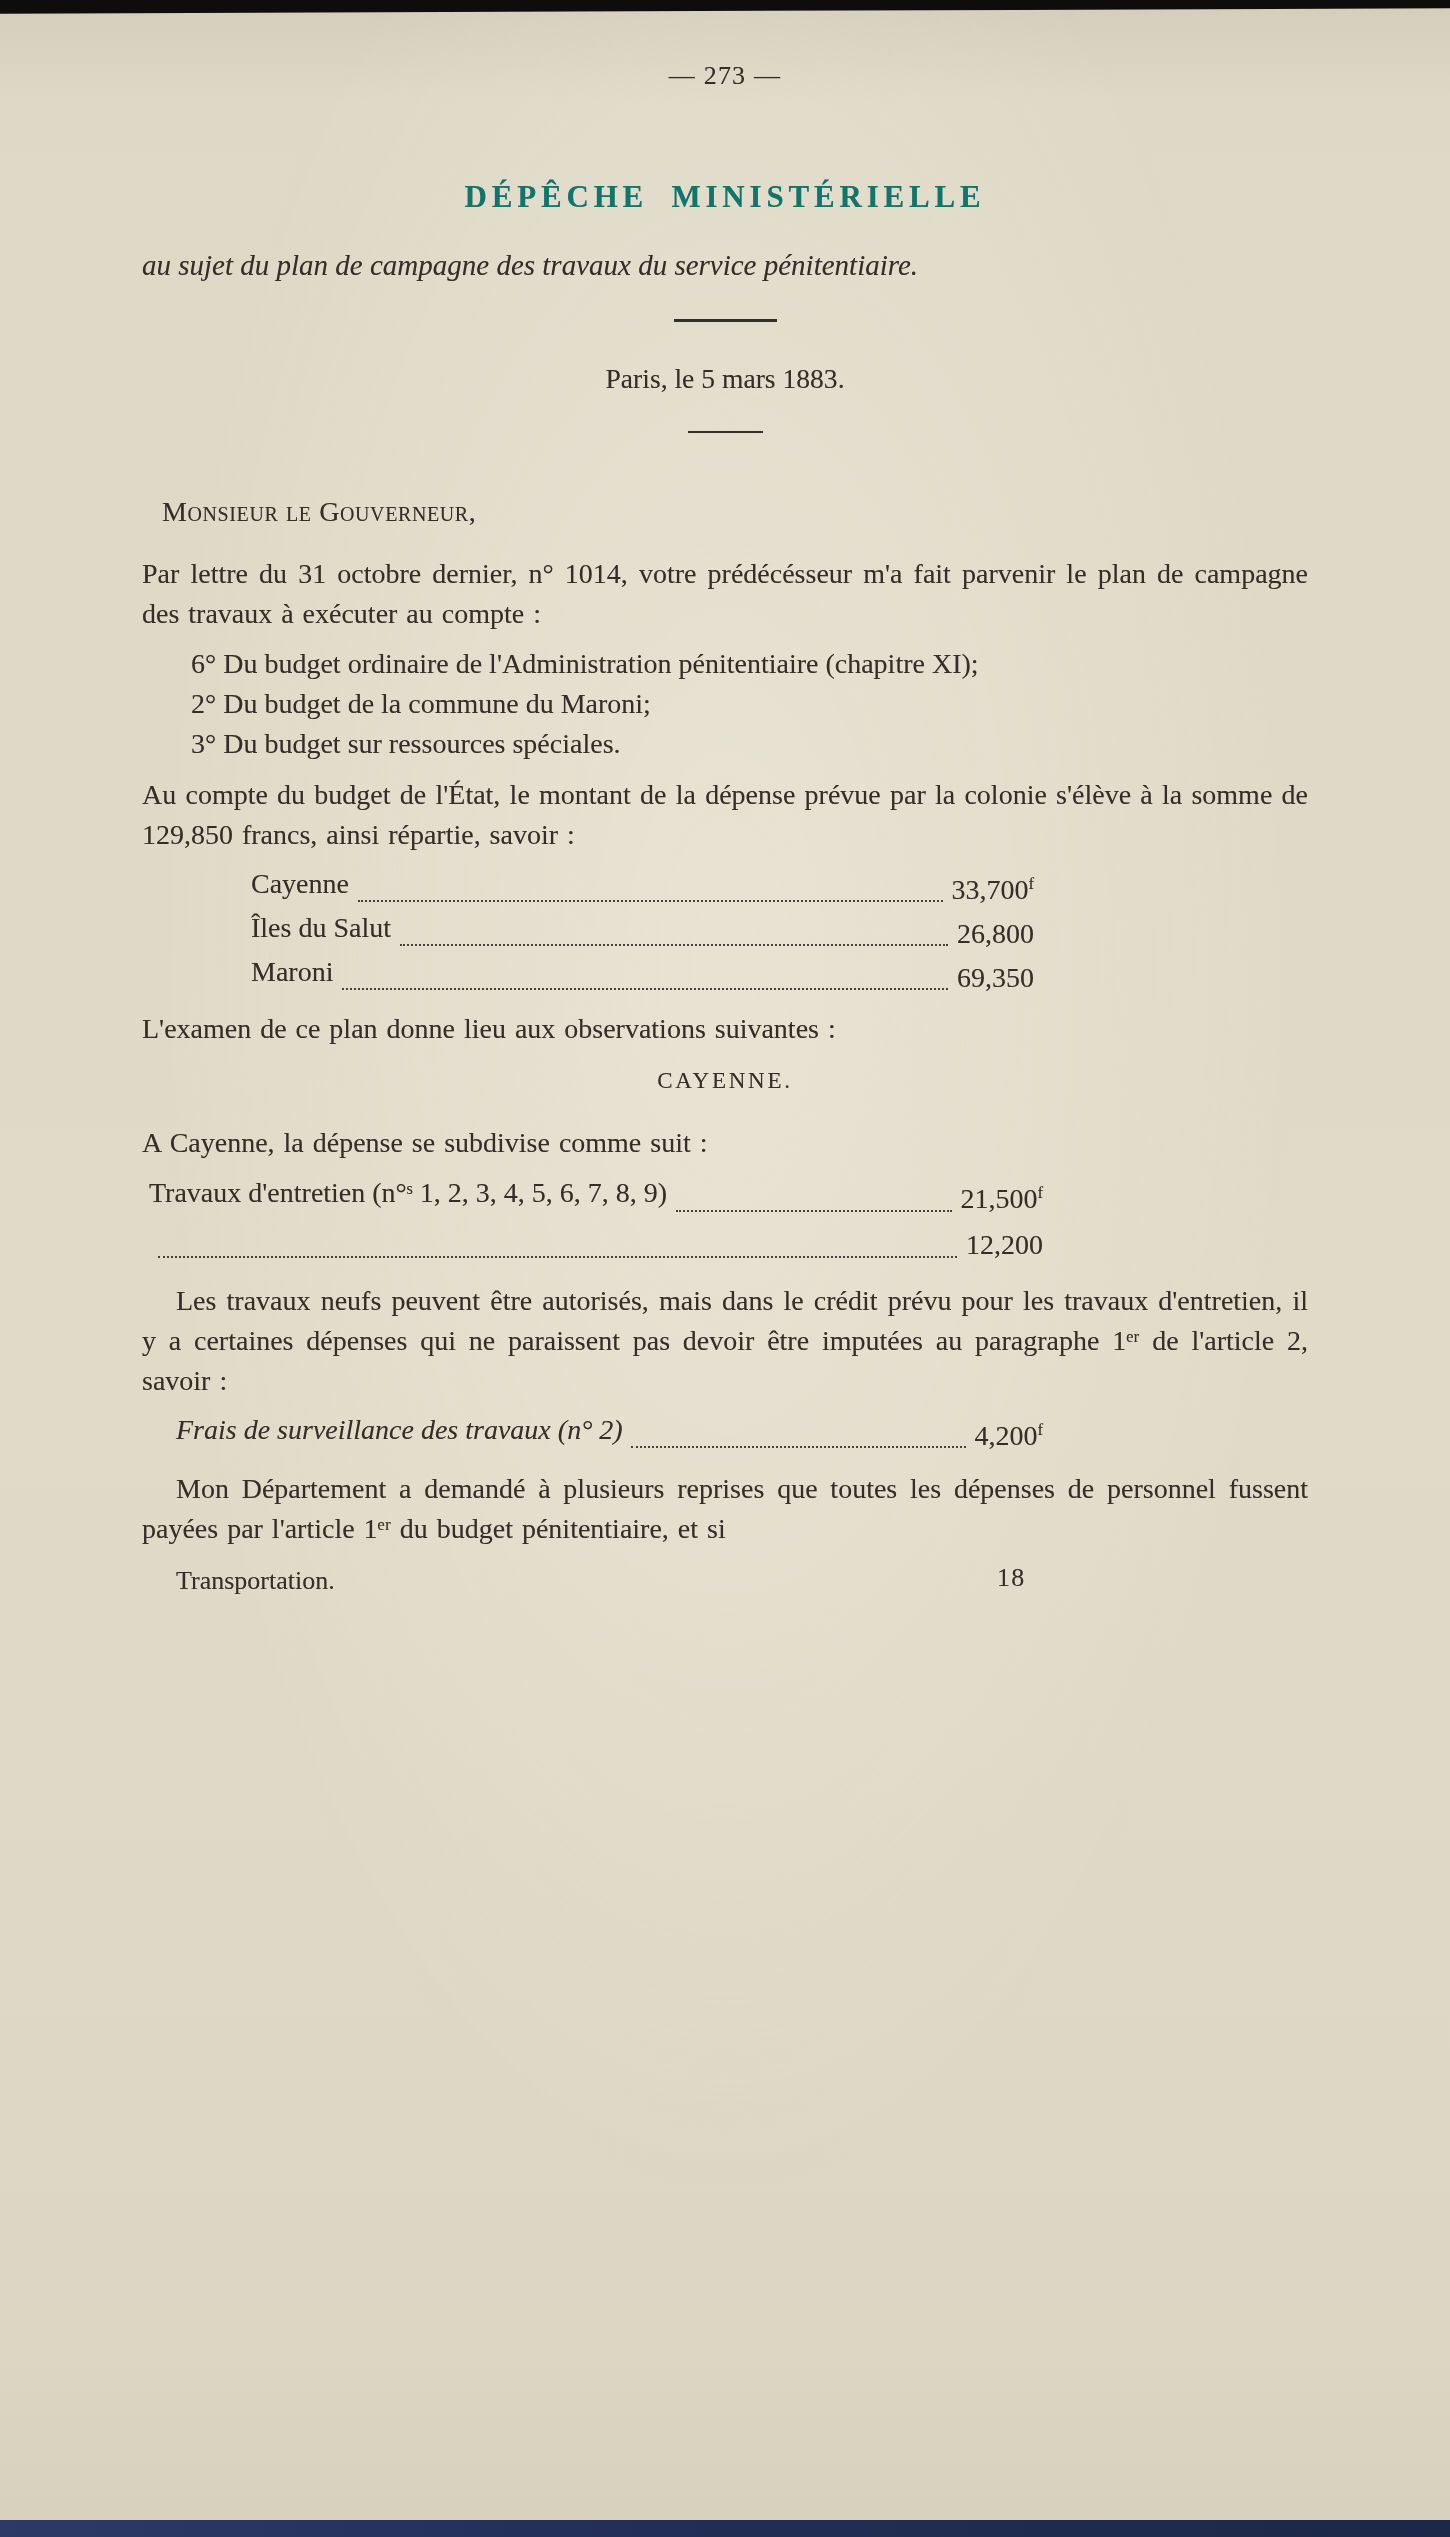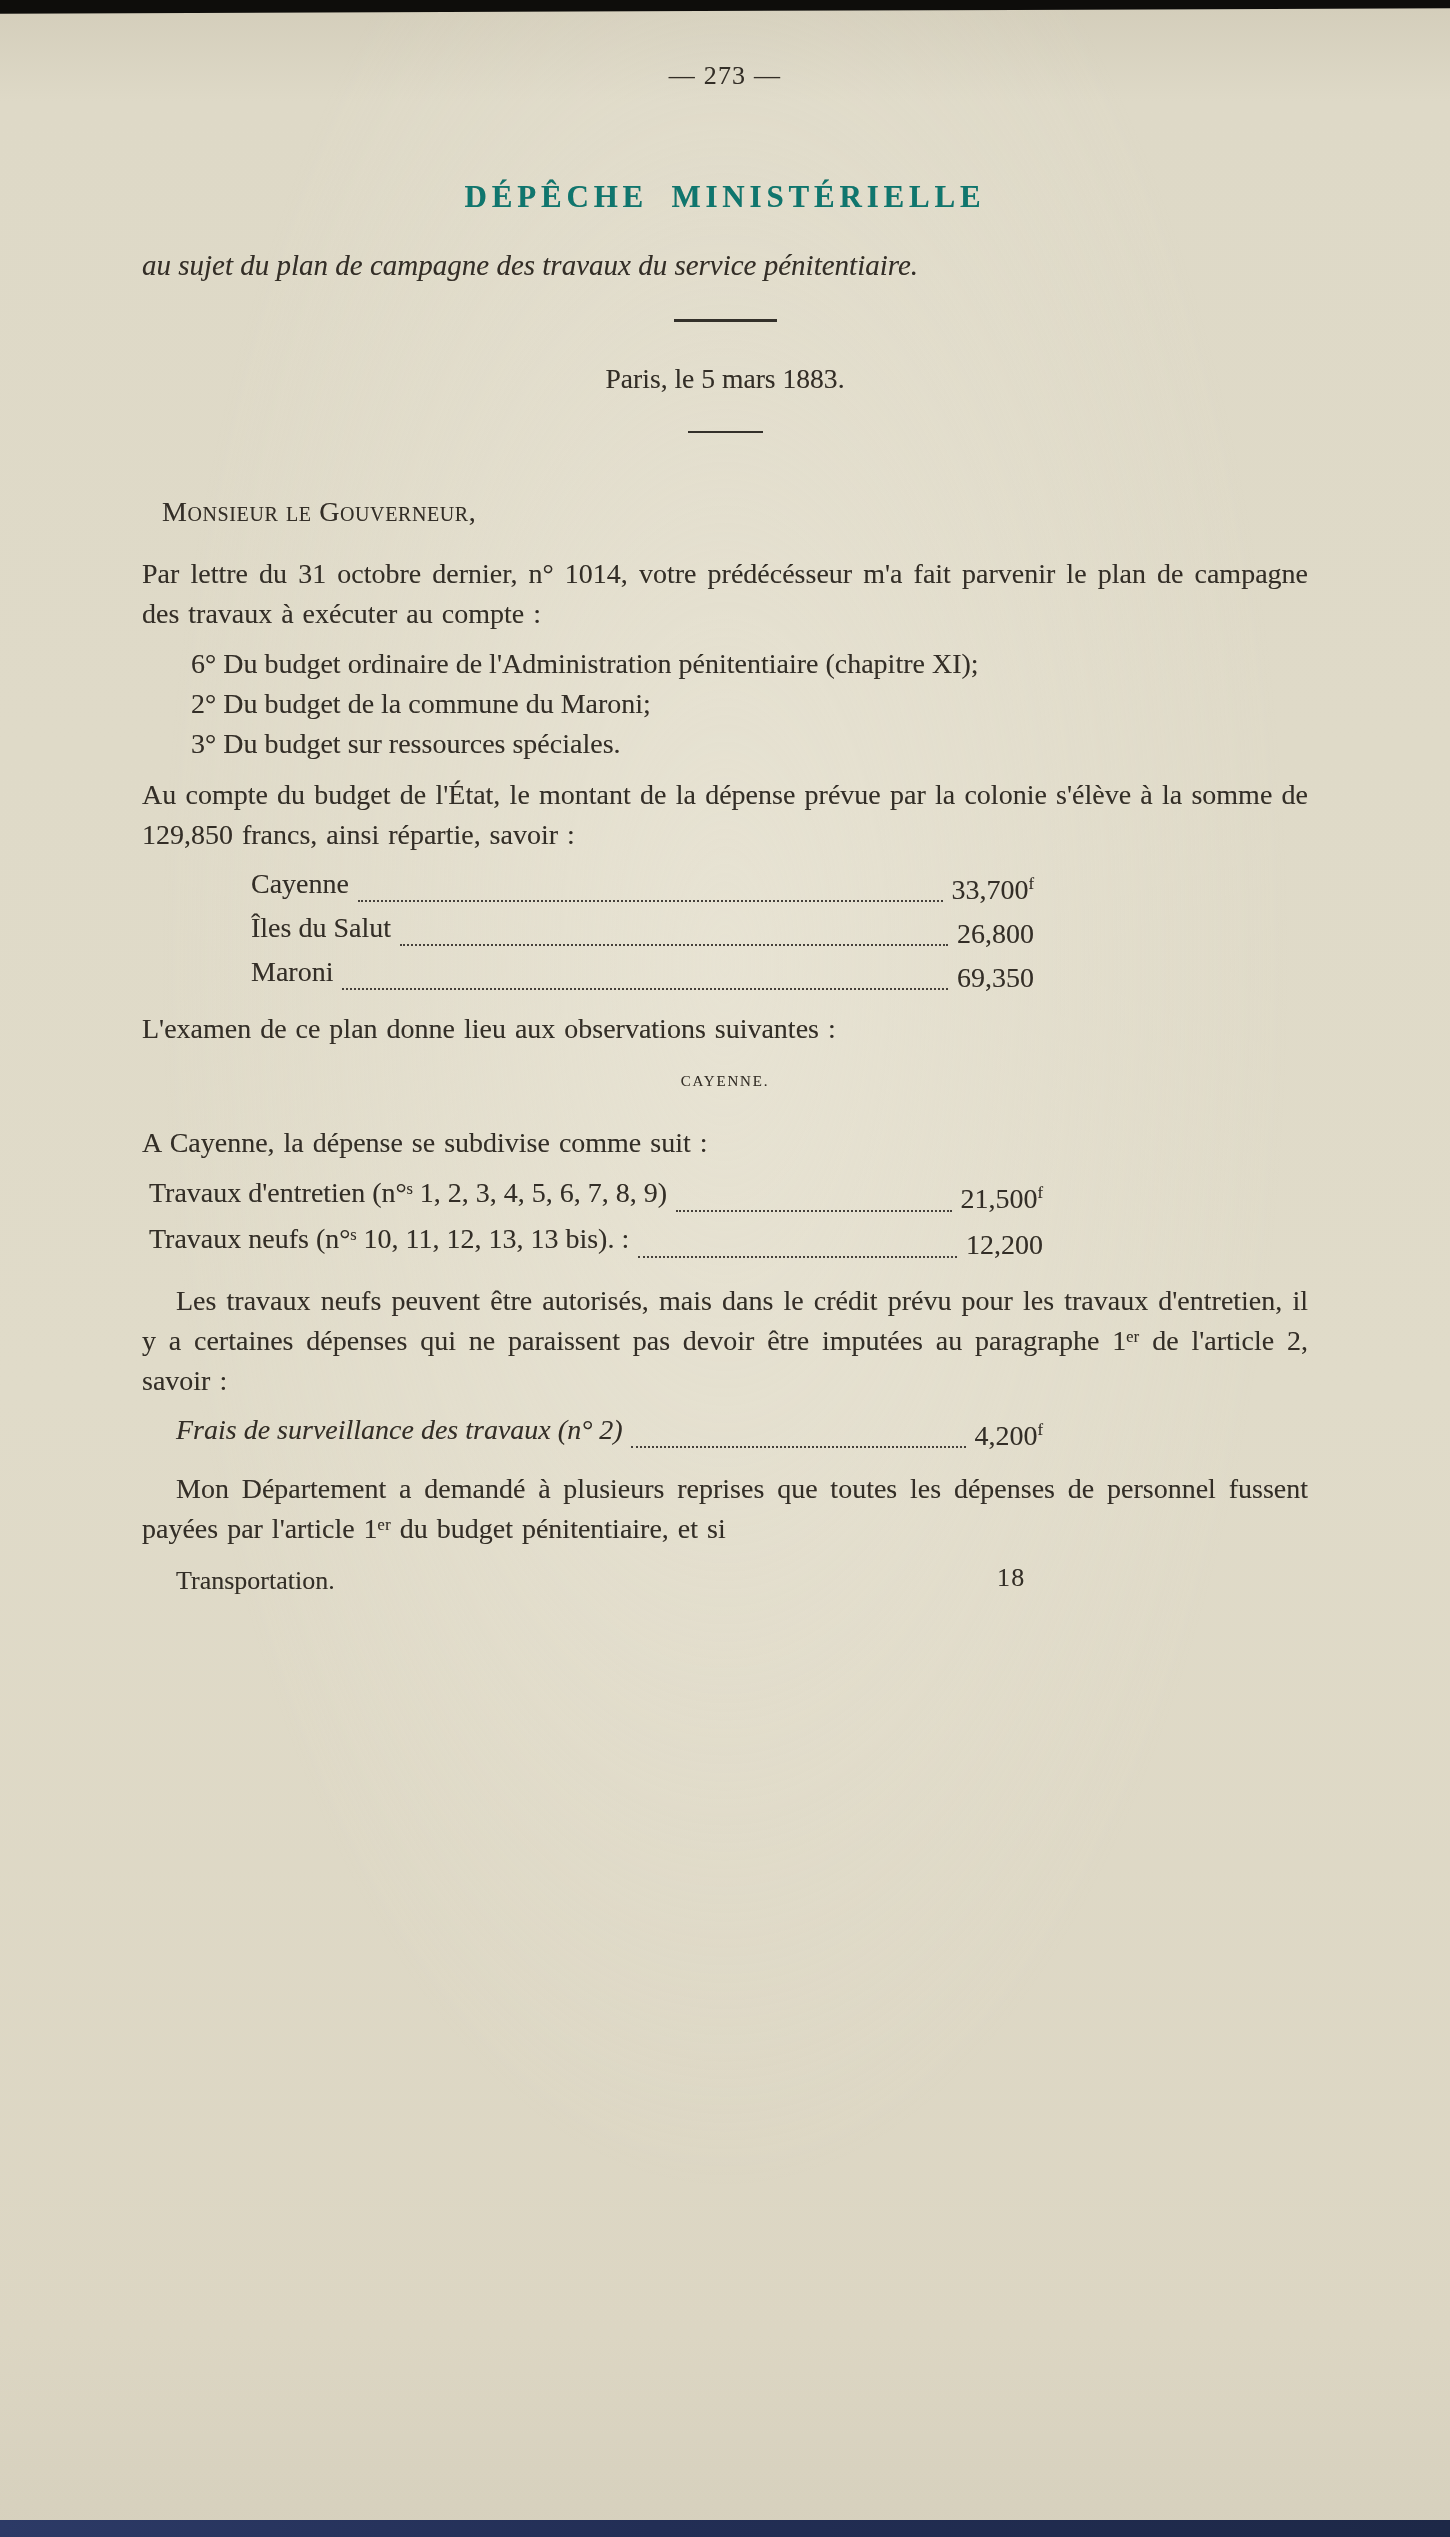--- a/index.html
+++ b/index.html
@@ -52,21 +52,21 @@
     flex: 1 1 auto;
     border-bottom: 2.5px dotted #45403a;
     margin: 0 8.6px 7.4px 8.6px;
     align-self: flex-end;
   }
   .leader-row .value { white-space: nowrap; }
   .leader-row sup.unit { font-size: 60%; vertical-align: super; letter-spacing: 0; }
   .works-table { margin: 4.9px 0 16px 0; width: 901px; }
   .works-table .leader-row { line-height: 40px; margin-left: 7px; }
   .section-heading {
-    text-align: center; font-size: 15px; letter-spacing: 0.12em;
+    text-align: center; font-size: 23px; letter-spacing: 0.12em;
     margin: 12.3px 0 22px; font-weight: normal;
   }
   .frais-row { margin: 3.7px 0 13.5px 34px; width: 867px; font-style: italic; }
   .frais-row .value, .frais-row sup.unit { font-style: normal; }
   .footer { position: relative; margin-top: 12.3px; font-size: 26px; height: 37px; }
   .footer .catchword { position: absolute; left: 34px; top: 0; }
   .footer .sheet { position: absolute; left: 855px; top: -3.7px; letter-spacing: 1.2px; }
 </style>
 </head>
 <body>
@@ -123,21 +123,20 @@
 
   <p class="para">A Cayenne, la dépense se subdivise comme suit :</p>
 
   <div class="works-table">
     <div class="leader-row">
       <span class="label">Travaux d'entretien (n°ˢ 1, 2, 3, 4, 5, 6, 7, 8, 9)</span>
       <span class="dots"></span>
       <span class="value"><span>21,500</span><sup class="unit">f</sup></span>
     </div>
     <div class="leader-row">
-      <span class="label">Travaux neufs (n°ˢ 10, 11, 12, 13, 13 bis). :</span>
       <span class="dots"></span>
       <span class="value"><span>12,200</span><sup class="unit"></sup></span>
     </div>
   </div>
 
   <p class="para indent">Les travaux neufs peuvent être autorisés, mais dans le crédit prévu pour les travaux d'entretien, il y a certaines dépenses qui ne paraissent pas devoir être imputées au paragraphe 1ᵉʳ de l'article 2, savoir :</p>
 
   <div class="leader-row frais-row">
     <span class="label">Frais de surveillance des travaux (n° 2)</span>
     <span class="dots"></span>

